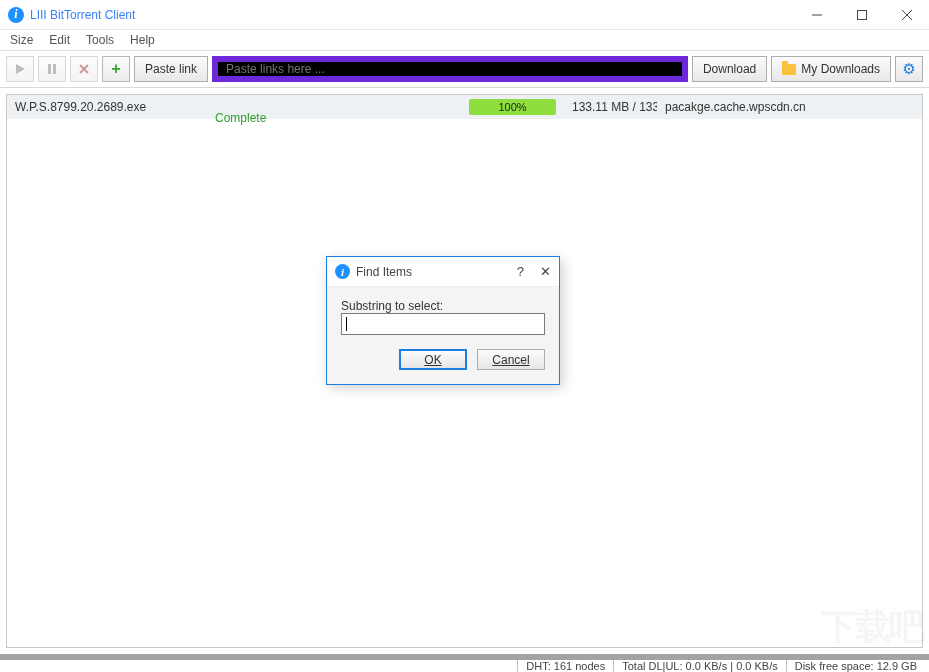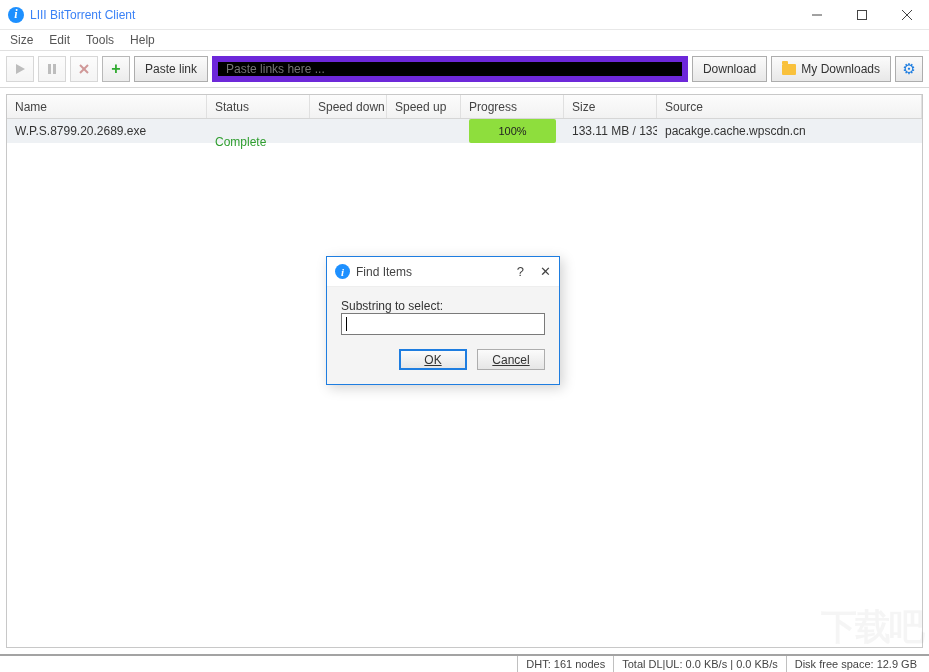--- a/index.html
+++ b/index.html
@@ -172,35 +172,35 @@
   .col-name   { width: 200px; }
   .col-status { width: 103px; }
   .col-sd     { width: 77px; }
   .col-su     { width: 74px; }
   .col-prog   { width: 103px; }
   .col-size   { width: 93px; }
   .col-src    { flex:1; }
 
   .status-complete { color: #2f9e2f; margin-top: 22px; }
   .progbar {
-    width: 95px; height: 24px;
+    width: 95px; height: 16px;
     background: #8ede3d;
     border-radius: 2px;
     color:#222;
     font-size:11px;
     display:flex; align-items:center; justify-content:center;
   }
 
   
   .statusbar {
     position:absolute;
     left:0; bottom:0;
     width:100%;
     height:18px;
-    border-top:2px solid #a3a3a3;
+    border-top:6px solid #a3a3a3;
     background:#fff;
     display:flex;
     align-items:center;
     justify-content:flex-end;
     font-size:11px;
     color:#444;
     padding: 0 4px;
   }
   .status-seg {
     border-left:1px solid #c0c0c0;
@@ -337,29 +337,20 @@
     <span class="folder-ico"></span>
     <span>My Downloads</span>
   </div>
   <div class="gear-btn">
     <span>⚙</span>
   </div>
 </div>
 
 <div class="bodyarea">
   <div class="listbox">
-    <div class="list-head">
-      <div class="col col-name">Name</div>
-      <div class="col col-status">Status</div>
-      <div class="col col-sd">Speed down</div>
-      <div class="col col-su">Speed up</div>
-      <div class="col col-prog">Progress</div>
-      <div class="col col-size">Size</div>
-      <div class="col col-src">Source</div>
-    </div>
 
     <div class="list-row">
       <div class="col col-name">W.P.S.8799.20.2689.exe</div>
       <div class="col col-status status-complete">Complete</div>
       <div class="col col-sd"></div>
       <div class="col col-su"></div>
       <div class="col col-prog">
         <div class="progbar">100%</div>
       </div>
       <div class="col col-size">133.11 MB / 133...</div>

